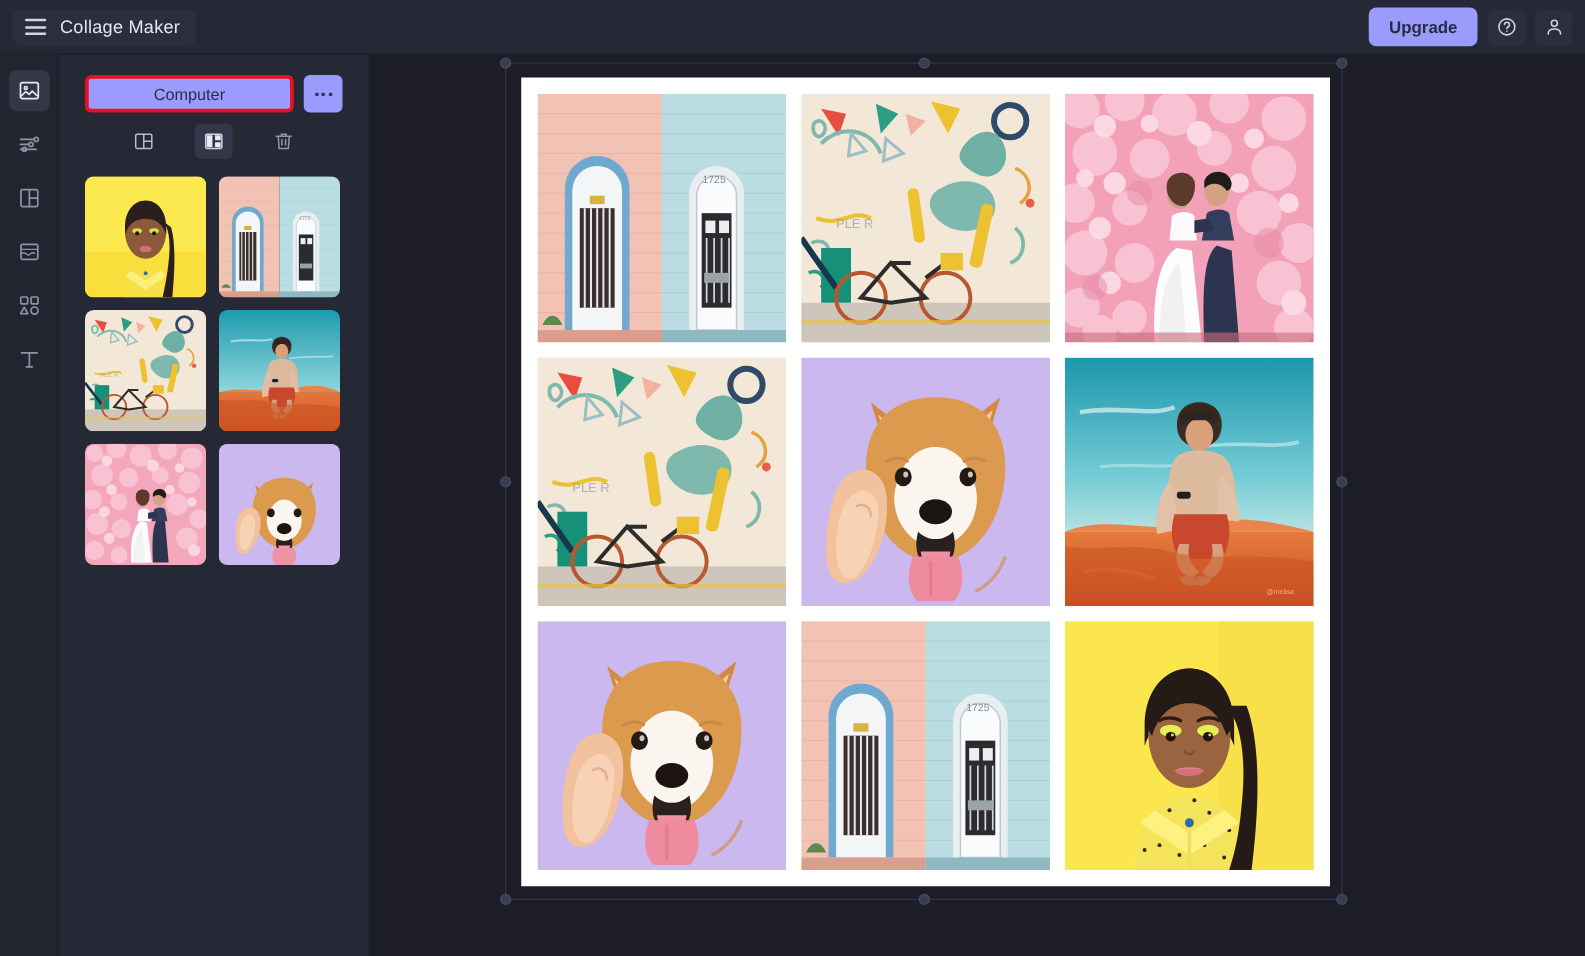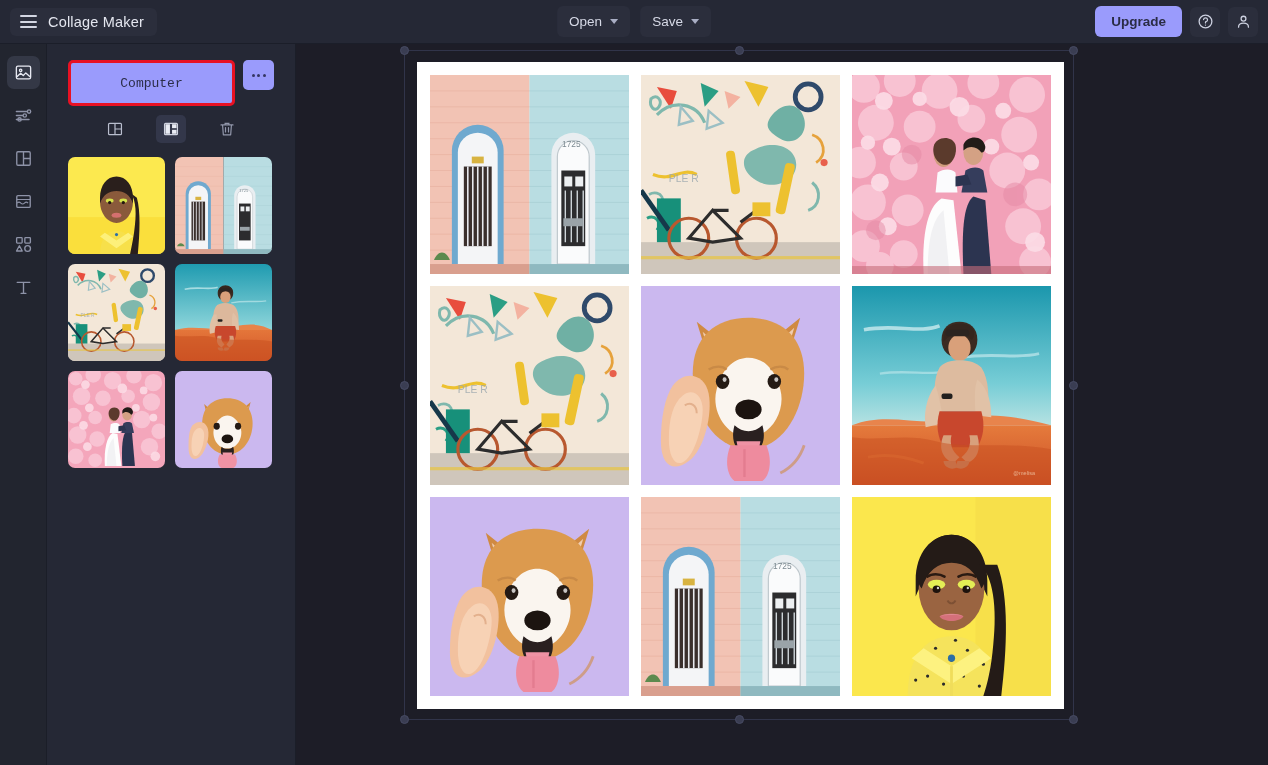--- a/index.html
+++ b/index.html
@@ -76,24 +76,24 @@
     padding: 16px 21px 0 21px; position: relative;
     border-right: 1px solid #1b1e28;
     overflow: hidden;
   }
   .panel-head { display: flex; align-items: center; justify-content: space-between; margin-bottom: 17px; }
   .panel-title { color: #eef0f7; font-size: 15.5px; font-weight: bold; }
   .info-icon { cursor: pointer; }
 
   .source-row { display: flex; gap: 8px; margin-bottom: 9px; }
   .computer-btn {
-    flex: 1; height: 46px;
+    flex: 1; height: 30px;
     background: #9a9bfc; color: #2b2d48;
     border: 3px solid #e81123; border-radius: 5px;
-    font-family: Liberation Mono, monospace; font-size: 13px;
+    font-family: Liberation Sans, sans-serif; font-size: 13px;
     display: flex; align-items: center; justify-content: center; cursor: pointer;
   }
   .dots-btn {
     width: 31px; height: 30px; background: #9a9bfc; border-radius: 5px;
     display: flex; align-items: center; justify-content: center;
     gap: 2.5px; cursor: pointer;
   }
   .dots-btn span { width: 3px; height: 3px; border-radius: 50%; background: #343663; display:block; }
 
   .search-btn {
@@ -156,30 +156,20 @@
   <div class="topbar">
     <div class="brand">
       <span class="hamburger">
           <i></i>
           <i></i>
           <i></i>
         </span>
       <span class="brand-title">Collage Maker</span>
     </div>
 
-    <div class="center-group">
-      <button class="menu-btn">
-        <span>Open</span>
-        <span class="caret"></span>
-      </button>
-      <button class="menu-btn">
-        <span>Save</span>
-        <span class="caret"></span>
-      </button>
-    </div>
 
     <div class="right-group">
       <button class="upgrade-btn">Upgrade</button>
       <div class="icon-btn">
         <svg width="17" height="17" viewBox="0 0 24 24" fill="none" stroke="#cdd1e0" stroke-width="1.8">
           <circle cx="12" cy="12" r="9"></circle>
           <path d="M9.3 9.2a2.8 2.8 0 1 1 3.4 3.1c-.5.2-.7.7-.7 1.2v.5" stroke-linecap="round"></path>
           <circle cx="12" cy="17" r=".9" fill="#cdd1e0" stroke="none"></circle>
         </svg>
       </div>

